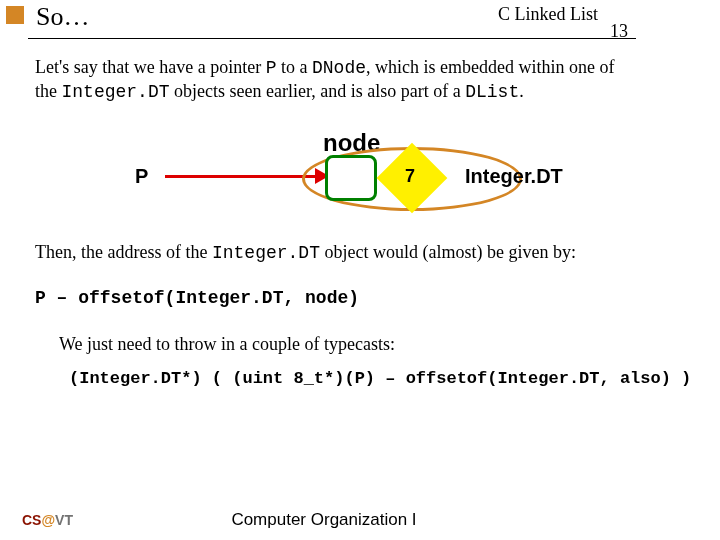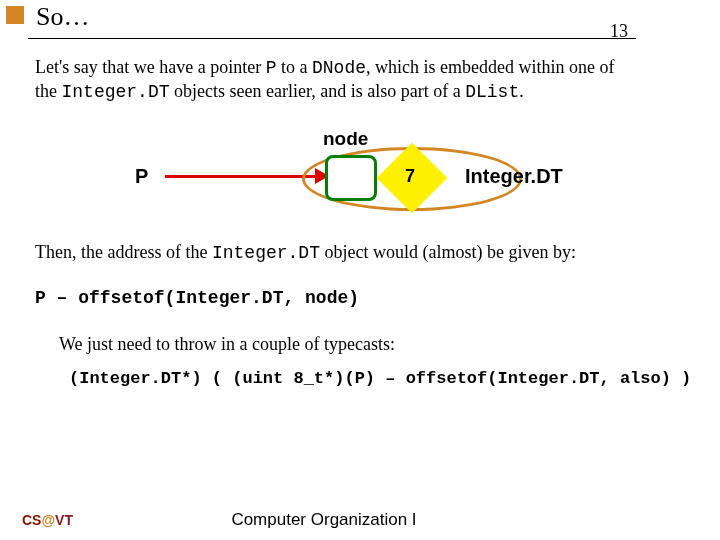--- a/index.html
+++ b/index.html
@@ -10,42 +10,43 @@
   .topic { position: absolute; top: 4px; right: 50px; font-size: 18px; }
   .pagenum { position: absolute; top: 4px; right: 20px; font-size: 18px; margin-top: 17px; }
   .top-rule { position: absolute; top: 38px; left: 28px; right: 12px; height: 1px; background: #000; }
   .body { position: absolute; top: 56px; left: 35px; right: 12px; font-size: 18px; line-height: 1.3; }
   .body p { margin-bottom: 10px; }
   .mono { font-family: 'Courier New', monospace; }
   .diagram { position: relative; height: 110px; margin: 18px 0 8px 0; }
   .p-label { position: absolute; top: 40px; left: 100px; font-family: Arial, sans-serif; font-weight: 700; font-size: 20px; }
   .arrow-line { position: absolute; top: 52px; left: 130px; width: 152px; height: 3px; background: #d00; }
   .arrow-head { position: absolute; top: 45px; left: 280px; width: 0; height: 0; border-top: 8px solid transparent; border-bottom: 8px solid transparent; border-left: 14px solid #d00; }
-  .node-label { position: absolute; top: 4px; left: 288px; font-family: Arial, sans-serif; font-weight: 700; font-size: 19px; }
+  .node-label { position: absolute; top: 4px; left: 288px; font-family: Arial, sans-serif; font-weight: 700; font-size: 24px; }
   .ellipse { position: absolute; top: 24px; left: 267px; width: 220px; height: 64px; border: 3px solid #d48625; border-radius: 50%; }
   .green-box { position: absolute; top: 32px; left: 290px; width: 52px; height: 46px; border: 3px solid #008000; border-radius: 8px; background: #fff; }
   .diamond { position: absolute; top: 30px; left: 352px; width: 50px; height: 50px; background: #fff000; transform: rotate(45deg); }
   .diamond-text { position: absolute; top: 42px; left: 370px; font-family: Arial, sans-serif; font-weight: 700; font-size: 18px; color: #000; }
   .idt-label { position: absolute; top: 40px; left: 430px; font-family: Arial, sans-serif; font-weight: 700; font-size: 20px; }
   .code1 { font-family: 'Courier New', monospace; font-weight: 700; margin: 22px 0; font-size: 18px; }
   .code2-wrap { margin-top: 22px; margin-left: 24px; }
   .code2 { font-family: 'Courier New', monospace; font-weight: 700; font-size: 17px; margin-top: 12px; margin-left: 10px; white-space: nowrap; }
   .footer-logo { position: absolute; bottom: 12px; left: 22px; font-family: Arial, sans-serif; font-size: 14px; font-weight: 700; }
   .footer-logo .cs { color: #8a1200; }
   .footer-logo .at { color: #d48625; }
-  .footer-logo .vt { color: #7f1d1d; }
+  .footer-logo .vt { color: #737373; }
   .footer-mid { position: absolute; bottom: 10px; left: 0; right: 0; text-align: center; font-family: Arial, sans-serif; font-weight: 400; font-size: 17px; }
   .footer-right { position: absolute; bottom: 12px; right: 8px; font-family: Arial, sans-serif; font-size: 12px; }
 </style>
 </head>
 <body>
 
 <div class="slide">
   <div class="accent-square"></div>
   <div class="title">So…</div>
+  <div class="topic">C Linked List</div>
   <div class="pagenum">13</div>
   <div class="top-rule"></div>
 
   <div class="body">
     <p>
       <span>Let's say that we have a pointer </span><span class="mono">P</span><span> to a </span><span class="mono">DNode</span><span>, which is embedded within one of the </span><span class="mono">Integer.DT</span><span> objects seen earlier, and is also part of a </span><span class="mono">DList</span><span>.</span>
     </p>
 
     <div class="diagram">
       <div class="p-label">P</div>

